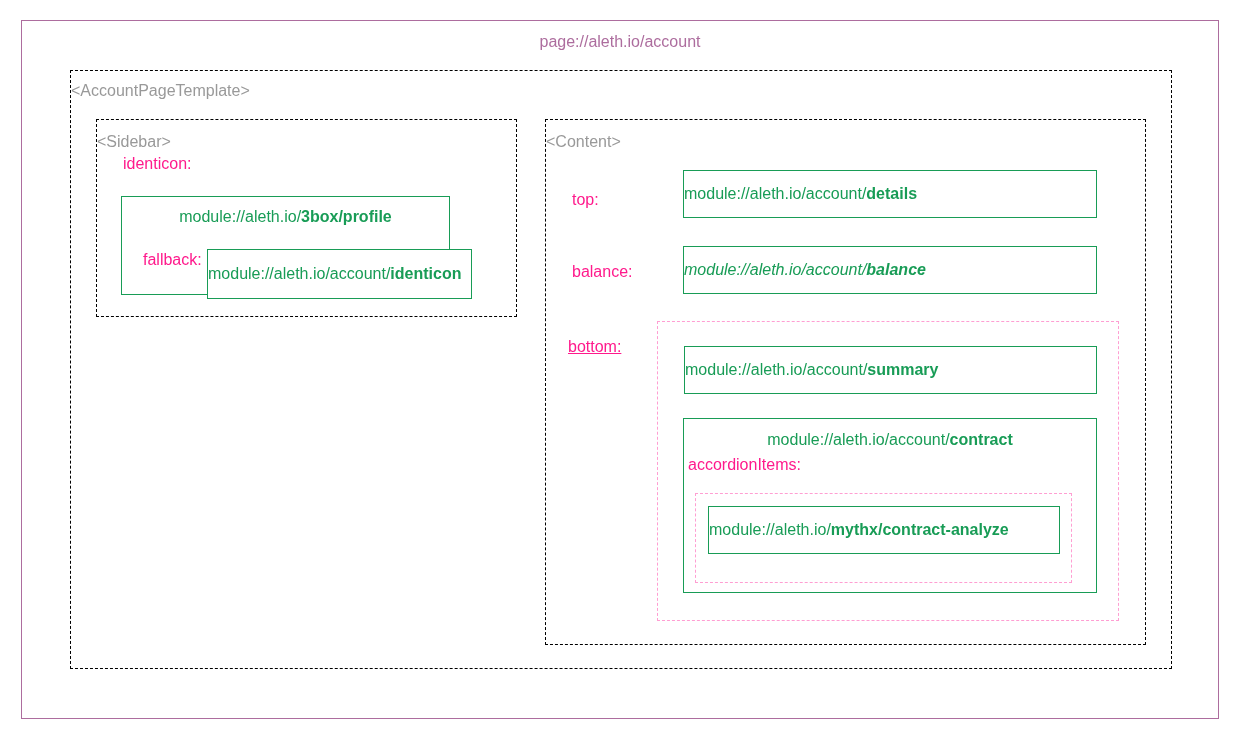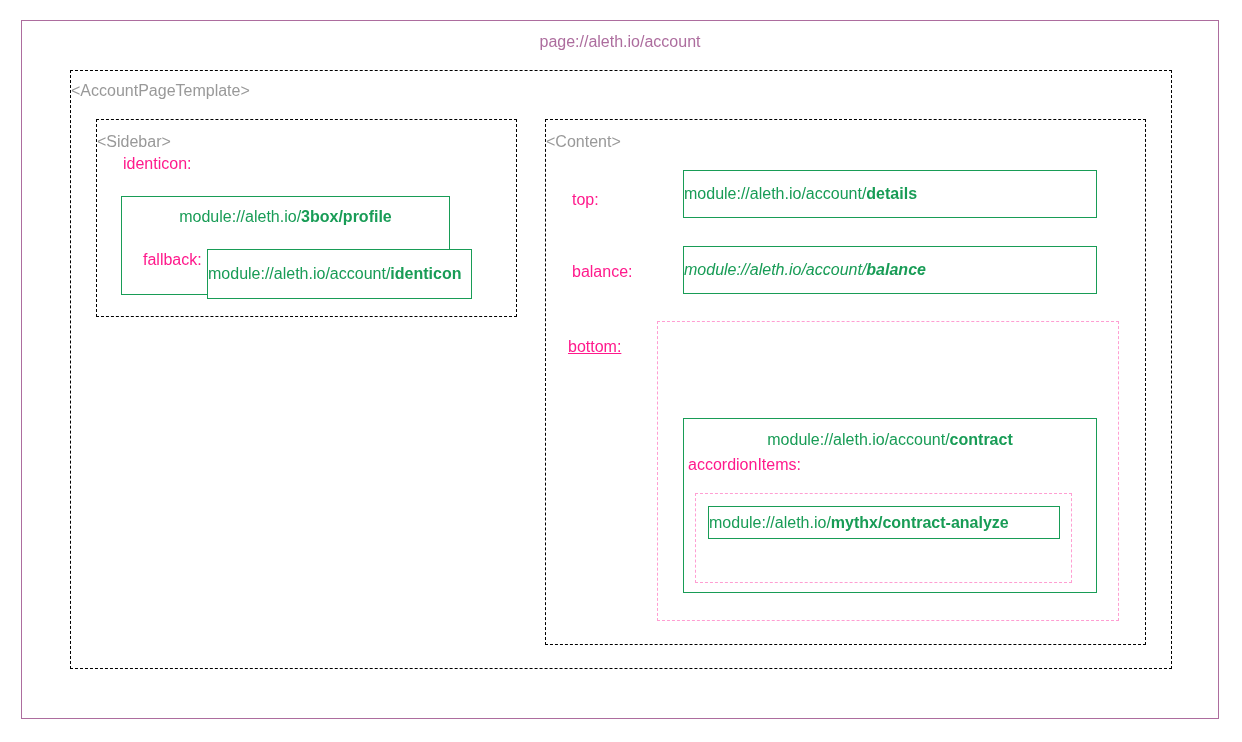--- a/index.html
+++ b/index.html
@@ -72,30 +72,33 @@
 
       <div class="abs slot-label" style="left:26px;top:143px;">balance:</div>
       <div class="abs module-box module-center" style="left:137px;top:126px;width:414px;height:48px;font-style:italic;">
         <span class="module-uri"><span>module://aleth.io/account/</span><b>balance</b></span>
       </div>
 
       <div class="abs slot-label" style="left:22px;top:218px;text-decoration:underline;">bottom:</div>
 
       <div class="abs dashed-pink" style="left:111px;top:201px;width:462px;height:300px;">
 
+        <div class="abs module-box module-center" style="left:26px;top:24px;width:413px;height:48px;">
+          <span class="module-uri"><span>module://aleth.io/account/</span><b>summary</b></span>
+        </div>
 
         <div class="abs module-box" style="left:25px;top:96px;width:414px;height:175px;">
           <div class="abs module-title" style="top:12px;left:0;">
             <span class="module-uri"><span>module://aleth.io/account/</span><b>contract</b></span>
           </div>
 
           <div class="abs slot-label" style="left:4px;top:37px;">accordionItems:</div>
 
           <div class="abs dashed-pink" style="left:11px;top:74px;width:377px;height:90px;">
-            <div class="abs module-box module-center" style="left:12px;top:12px;width:352px;height:33px;">
+            <div class="abs module-box module-center" style="left:12px;top:12px;width:352px;height:48px;">
               <span class="module-uri"><span>module://aleth.io/</span><b>mythx/contract-analyze</b></span>
             </div>
           </div>
         </div>
       </div>
     </div>
   </div>
 
 
 </div>

